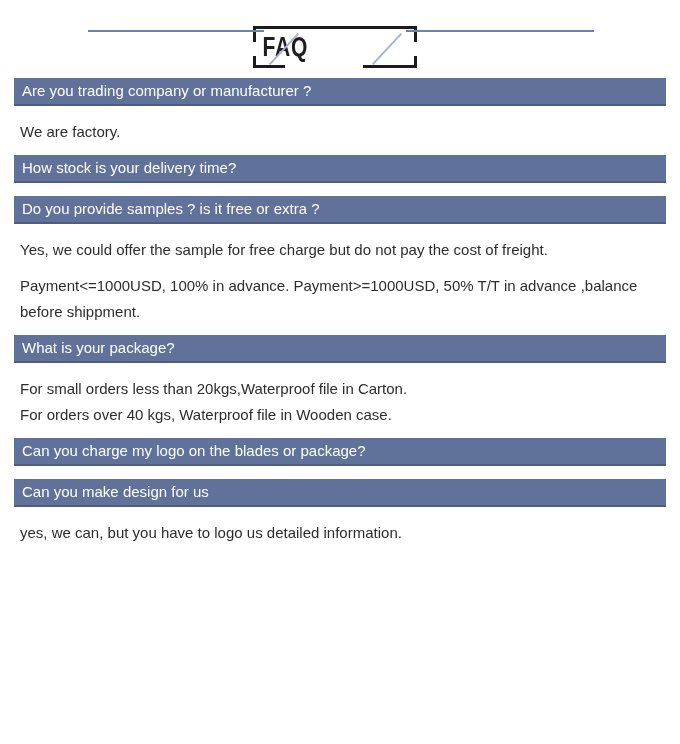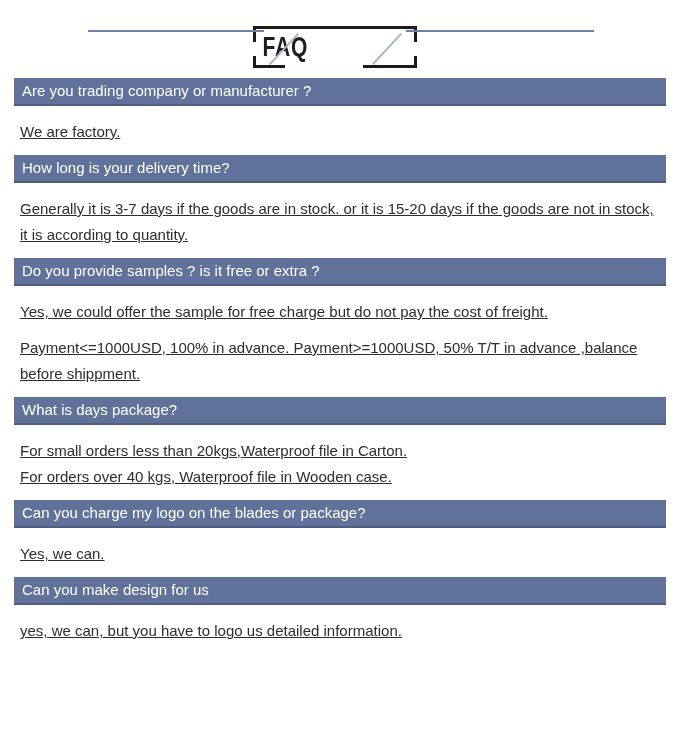--- a/index.html
+++ b/index.html
@@ -79,21 +79,20 @@
     margin-bottom: 13px;
     overflow: hidden;
   }
   .answer {
     font-size: 15px;
     line-height: 26px;
     color: var(--answer-text, #2d2d2d);
     white-space: pre-line;
     padding-left: 6px;
     margin-bottom: 10px;
-    text-decoration: underline;
   }
 </style>
 </head>
 <body>
 
 <header class="faq-header">
   <div class="faq-box">
     <span class="faq-title">FAQ</span>
     <span class="mask mask-left"></span>
     <span class="mask mask-right"></span>
@@ -106,44 +105,41 @@
 </header>
 
 <main class="faq-list">
 
   <section class="faq-item">
     <div class="q-bar">Are you trading company or manufacturer ?</div>
     <div class="answer">We are factory.</div>
   </section>
 
   <section class="faq-item">
-    <div class="q-bar">How long is your delivery time?</div>
-    <div class="answer">Generally it is 3-7 days if the goods are in stock. or it is 15-20 days if the goods are not in stock,
-it is according to quantity.</div>
+    <div class="q-bar">How stock is your delivery time?</div>
   </section>
 
   <section class="faq-item">
     <div class="q-bar">Do you provide samples ? is it free or extra ?</div>
     <div class="answer">Yes, we could offer the sample for free charge but do not pay the cost of freight.</div>
   </section>
 
   <section class="faq-item">
     <div class="answer">Payment&lt;=1000USD, 100% in advance. Payment&gt;=1000USD, 50% T/T in advance ,balance
 before shippment.</div>
   </section>
 
   <section class="faq-item">
-    <div class="q-bar">What is days package?</div>
+    <div class="q-bar">What is your package?</div>
     <div class="answer">For small orders less than 20kgs,Waterproof file in Carton.
 For orders over 40 kgs, Waterproof file in Wooden case.</div>
   </section>
 
   <section class="faq-item">
     <div class="q-bar">Can you charge my logo on the blades or package?</div>
-    <div class="answer">Yes, we can.</div>
   </section>
 
   <section class="faq-item">
     <div class="q-bar">Can you make design for us</div>
     <div class="answer">yes, we can, but you have to logo us detailed information.</div>
   </section>
 
 </main>
 
 </body></html>

